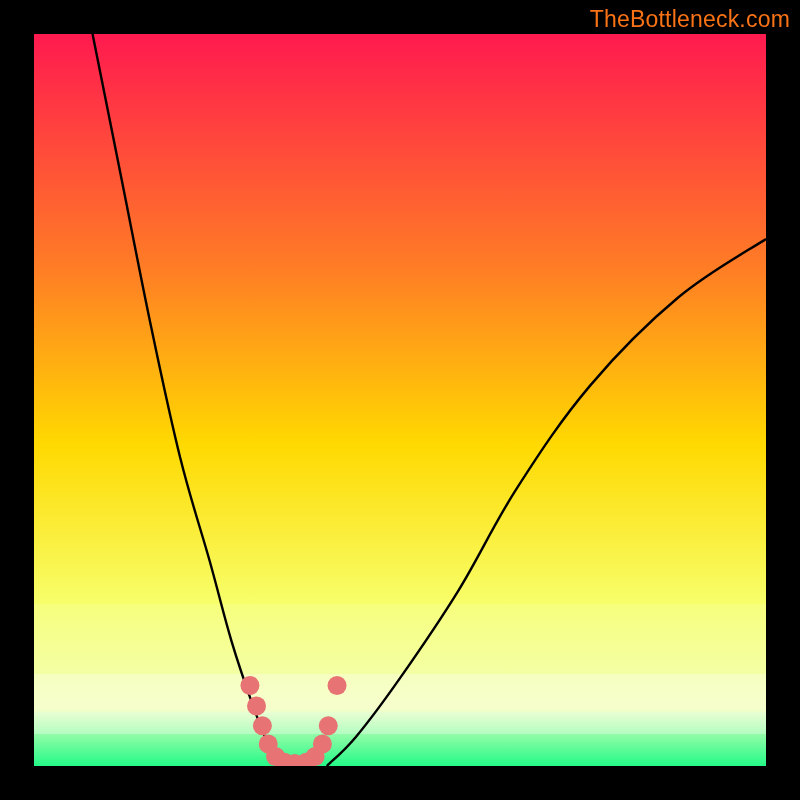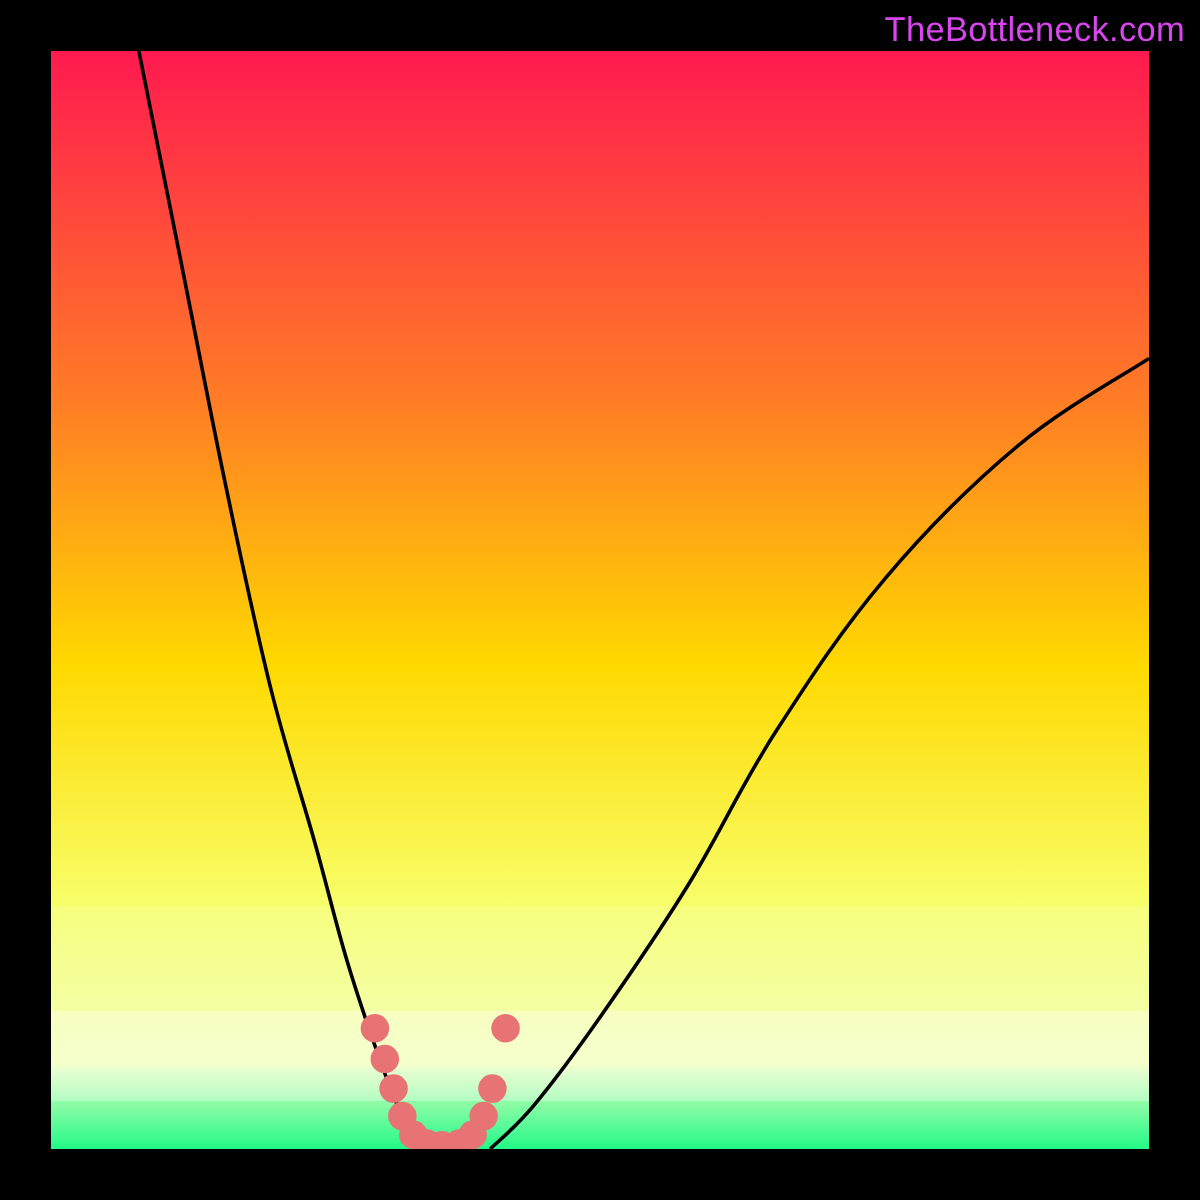--- a/index.html
+++ b/index.html
@@ -22,21 +22,21 @@
     left: 34px;
     top: 34px;
     width: 732px;
     height: 732px;
     overflow: hidden;
   }
   .watermark {
     position: absolute;
     top: 6px;
     right: 10px;
-    color: #d946ef;
+    color: #f97316;
     font-size: 23px;
     letter-spacing: 0.2px;
     font-weight: 400;
   }
   svg { display:block; }
 </style>
 </head>
 <body>
 
 <div class="frame">

